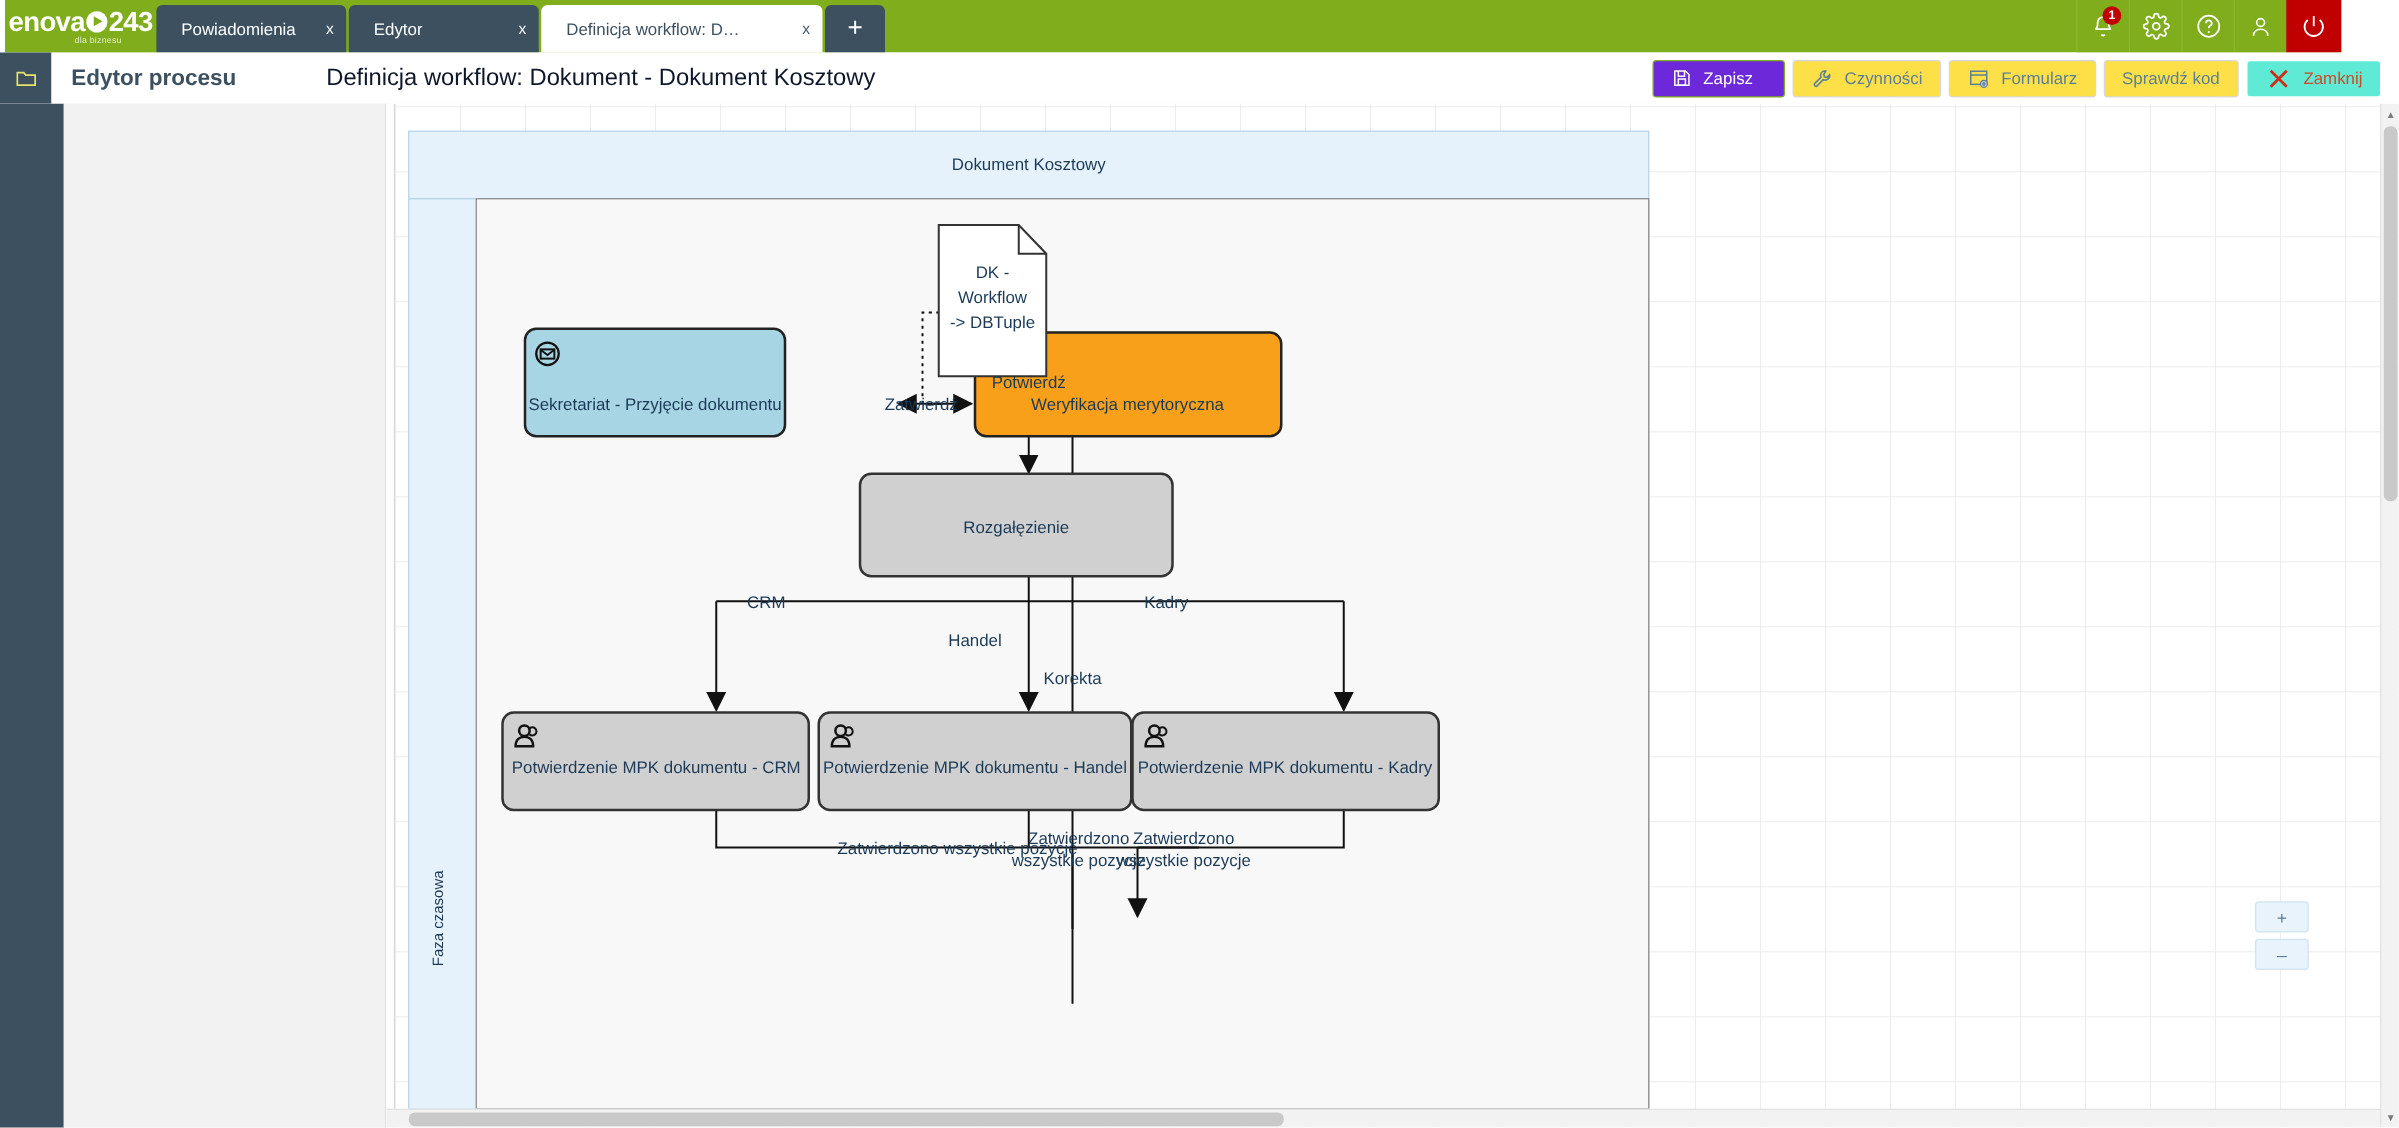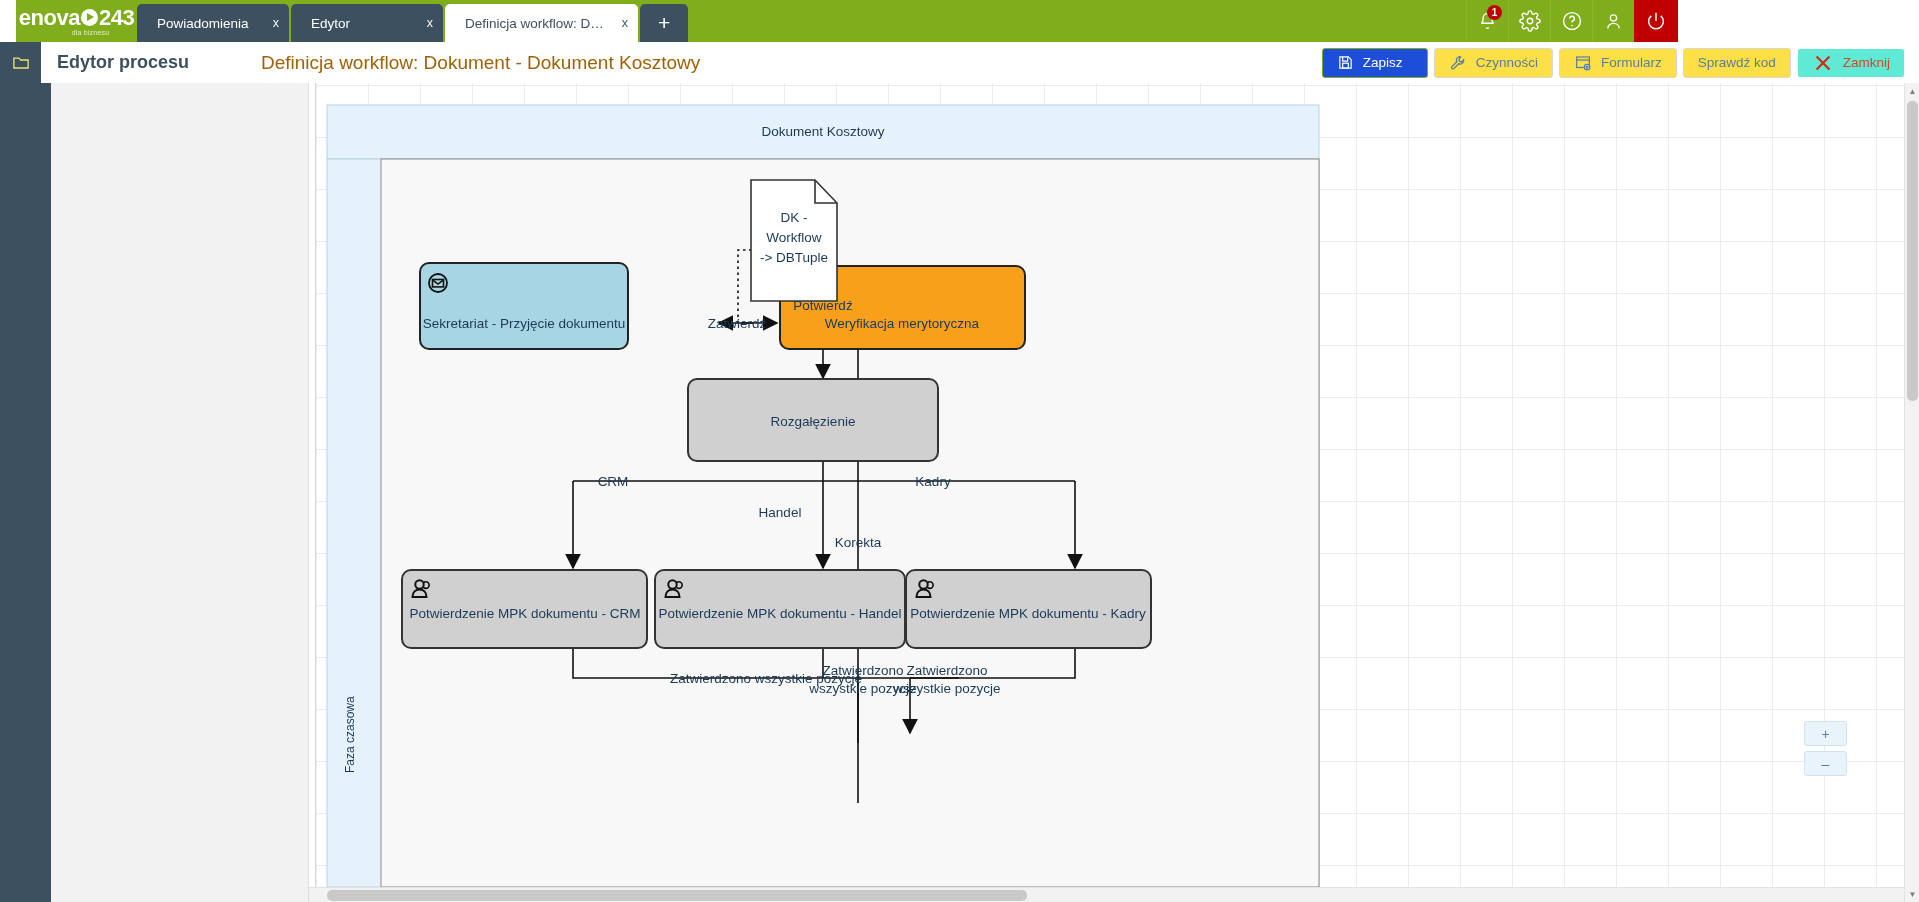--- a/index.html
+++ b/index.html
@@ -5,22 +5,22 @@
   * { box-sizing: border-box; margin: 0; padding: 0; }
   html, body {
     width: 1919px; height: 902px;
     overflow: hidden;
     font-family: "Liberation Sans", sans-serif;
     background: #ffffff;
   }
 
   
   .topbar {
-    position: absolute; top: 0; left: 16px;
-    width: 1662px; height: 42px;
+    position: absolute; top: 0; left: 4px;
+    width: 1869px; height: 42px;
     background: #7fad1b;
     display: flex; align-items: stretch;
   }
   .logo {
     width: 121px; height: 42px;
     background: #7fad1b;
     position: relative;
     display: flex; flex-direction: column;
     align-items: center; justify-content: center;
     color: #fff;
@@ -51,21 +51,21 @@
     background: #3c5060; color: #ffffff;
     display: flex; align-items: center;
     border-radius: 5px 5px 0 0;
     padding: 0 10px 0 20px;
     font-size: 13.5px;
     min-width: 152px;
     justify-content: space-between;
     cursor: pointer;
     margin-right: 2px;
   }
-  .tab.active { background: #ffffff; color: #3c5060; }
+  .tab.active { background: #ffffff; color: #3c5060; gap: 32px; }
   .tab .tab-label { white-space: nowrap; overflow: hidden; text-overflow: ellipsis; }
   .tab .tab-close { margin-left: 18px; font-size: 12.5px; opacity: .95; }
   .tab-add {
     width: 48px; height: 38px; margin-top: 4px;
     background: #3c5060; color: #fff;
     border-radius: 5px 5px 0 0;
     display: flex; align-items: center; justify-content: center;
     font-size: 21px; font-weight: 300; cursor: pointer;
   }
 
@@ -94,34 +94,34 @@
   }
   .folder-box {
     width: 41px; height: 41px; background: #3c5060;
     display: flex; align-items: center; justify-content: center;
   }
   .editor-title {
     width: 210px; font-size: 18px; color: #3c5060;
     font-weight: bold; padding-left: 16px;
   }
   .page-title {
-    font-size: 19px; color: #a16207; padding-left: 10px;
+    font-size: 19px; color: #0f172a; padding-left: 10px;
     font-weight: normal; white-space: nowrap;
   }
   .subbar-spacer { flex: 1; }
 
   .actions { display: flex; align-items: center; gap: 6px; padding-right: 14px; }
   .btn {
     height: 30px; display: flex; align-items: center; gap: 9px;
     padding: 0 14px; font-size: 13.5px;
     border: 1px solid #d8d8d8; border-radius: 3px;
     background: #fde047; color: #5b7f96; cursor: pointer;
     white-space: nowrap;
   }
-  .btn.primary { background: #1d4ed8; border-color: #7fad1b; color: #fff; min-width: 106px; }
+  .btn.primary { background: #6d28d9; border-color: #7fad1b; color: #fff; min-width: 106px; }
   .btn.close-btn { background: #5eead4; border-color: #ffffff; color: #d04a26; }
   .btn .lbl { line-height: 1; }
 
   
   .workarea {
     position: absolute; top: 83px; left: 0;
     width: 1919px; height: 819px;
     background: #f4f4f4;
   }
   .leftpane {

